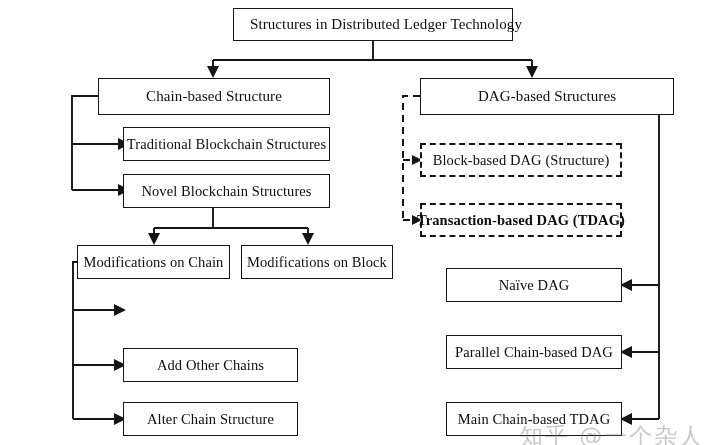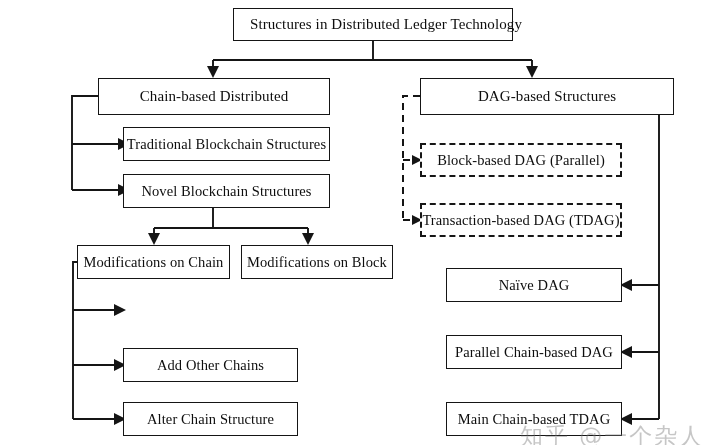--- a/index.html
+++ b/index.html
@@ -86,40 +86,40 @@
       <polygon points="422,160 412,155 412,165"></polygon>
       <polygon points="422,220 412,215 412,225"></polygon>
       <polygon points="620,285 632,279 632,291"></polygon>
       <polygon points="620,352 632,346 632,358"></polygon>
       <polygon points="620,419 632,413 632,425"></polygon>
     </g>
   </svg>
 
   <div class="node" style="left:233px;top:8px;width:280px;height:33px;font-size:15px;padding-left:26px;">Structures in Distributed Ledger Technology</div>
 
-  <div class="node" style="left:98px;top:78px;width:232px;height:37px;font-size:15px;">Chain-based Distributed</div>
+  <div class="node" style="left:98px;top:78px;width:232px;height:37px;font-size:15px;">Chain-based Structure</div>
 
   <div class="node" style="left:420px;top:78px;width:254px;height:37px;font-size:15px;">DAG-based Structures</div>
 
   <div class="node" style="left:123px;top:127px;width:207px;height:34px;font-size:14.5px;">Traditional Blockchain Structures</div>
 
   <div class="node" style="left:123px;top:174px;width:207px;height:34px;font-size:14.5px;">Novel Blockchain Structures</div>
 
   <div class="node" style="left:77px;top:245px;width:153px;height:34px;font-size:14.5px;">Modifications on Chain</div>
 
   <div class="node" style="left:241px;top:245px;width:152px;height:34px;font-size:14.5px;">Modifications on Block</div>
 
 
   <div class="node" style="left:123px;top:348px;width:175px;height:34px;font-size:14.5px;">Add Other Chains</div>
 
   <div class="node" style="left:123px;top:402px;width:175px;height:34px;font-size:14.5px;">Alter Chain Structure</div>
 
-  <div class="node dashed" style="left:420px;top:143px;width:202px;height:34px;font-size:14.5px;">Block-based DAG (Parallel)</div>
+  <div class="node dashed" style="left:420px;top:143px;width:202px;height:34px;font-size:14.5px;">Block-based DAG (Structure)</div>
 
-  <div class="node dashed" style="left:420px;top:203px;width:202px;height:34px;font-size:14.5px;">Transaction-based DAG (TDAG)</div>
+  <div class="node dashed" style="left:420px;top:203px;width:202px;height:34px;font-size:14.5px;font-weight:bold;">Transaction-based DAG (TDAG)</div>
 
   <div class="node" style="left:446px;top:268px;width:176px;height:34px;font-size:14.5px;">Naïve DAG</div>
 
   <div class="node" style="left:446px;top:335px;width:176px;height:34px;font-size:14.5px;">Parallel Chain-based DAG</div>
 
   <div class="node" style="left:446px;top:402px;width:176px;height:34px;font-size:14.5px;">Main Chain-based TDAG</div>
 
   <div class="wm" style="left:520px;top:400px;margin-top:21px;">知乎 @一个杂人</div>
 
 </div>

